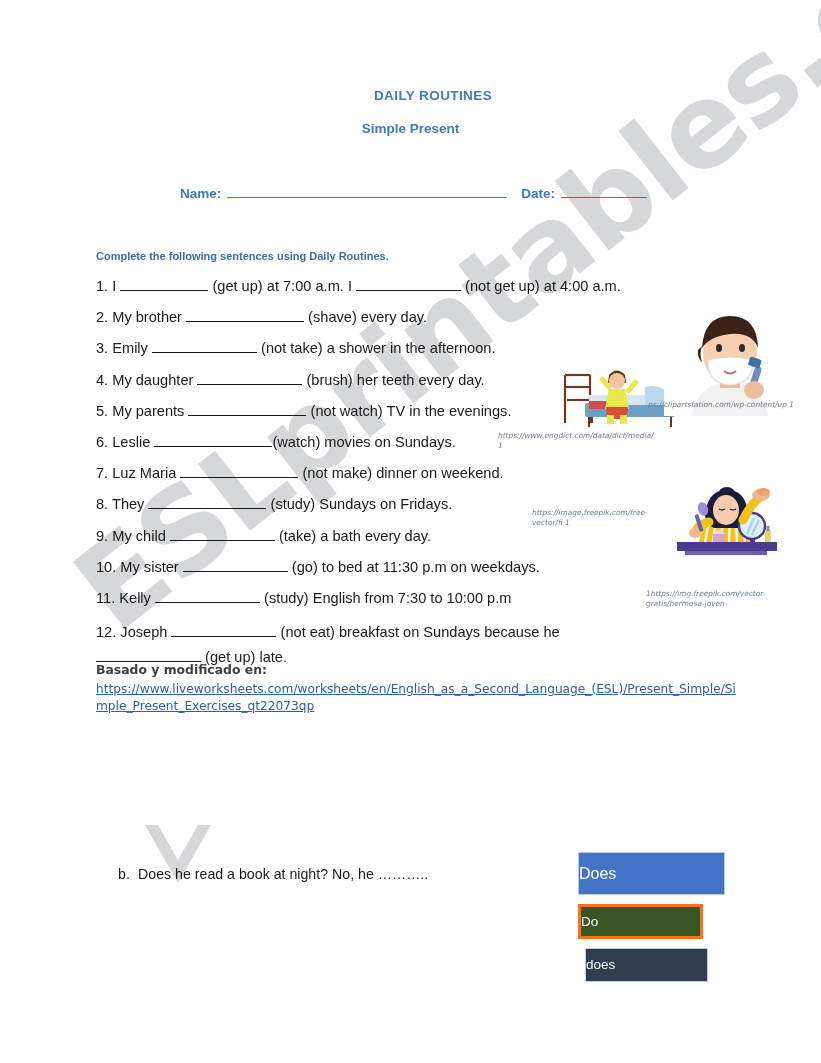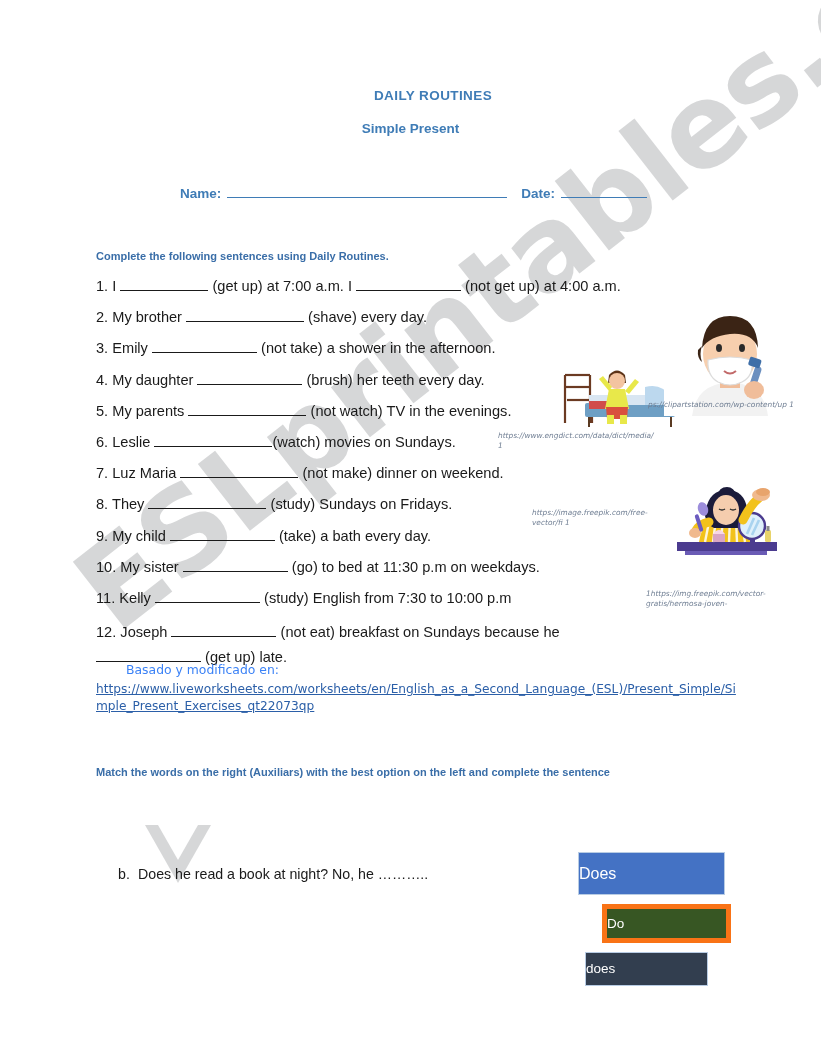--- a/index.html
+++ b/index.html
@@ -162,23 +162,22 @@
   .credit {
     position: absolute;
     left: 96px;
     top: 662px;
     width: 640px;
     z-index: 20;
   }
   .credit-label {
     font-family: "DejaVu Sans", sans-serif;
     font-size: 12.4px;
-    font-weight: 400;
-    color: #3b82f6;
-    margin-left: 30px;
+    font-weight: 700;
+    color: #404040;
   }
   .credit-link {
     display: block;
     margin-top: 4px;
     font-family: "DejaVu Sans", sans-serif;
     font-size: 12.2px;
     line-height: 17px;
     color: #2b5fa8;
     text-decoration: underline;
     word-break: break-all;
@@ -217,22 +216,22 @@
     font-size: 16px;
     background: #4472c4;
     border: 1px solid #b8cce4;
   }
   .abox-2 {
     width: 119px;
     height: 29px;
     line-height: 29px;
     font-size: 13.5px;
     background: #375623;
-    border: 5px solid #f97316;
-    margin: 9px 0 0 24px;
+    border: 3px solid #f97316;
+    margin: 9px 0 0 0;
   }
   .abox-3 {
     width: 121px;
     height: 32px;
     line-height: 32px;
     font-size: 13.5px;
     background: #323e4f;
     border: 1px solid #b8cce4;
     margin: 9px 0 0 7px;
   }
@@ -477,21 +476,20 @@
       <span>(get up) late.</span>
     </div>
 
   </div>
 
   <div class="credit">
     <div class="credit-label">Basado y modificado en:</div>
     <a class="credit-link" href="#">https://www.liveworksheets.com/worksheets/en/English_as_a_Second_Language_(ESL)/Present_Simple/Simple_Present_Exercises_qt22073qp</a>
   </div>
 
-  <div class="instr instr-2">Match the words on the right (Auxiliars) with the best option on the left and complete the sentence</div>
 
   <div class="match-items">
     <div class="match-item">
       <span class="bullet">b.</span><span>Does he read a book at night? No, he ………..</span>
     </div>
   </div>
 
   <div class="answer-boxes">
     <div class="abox abox-1">Does</div>
     <div class="abox abox-2">Do</div>

